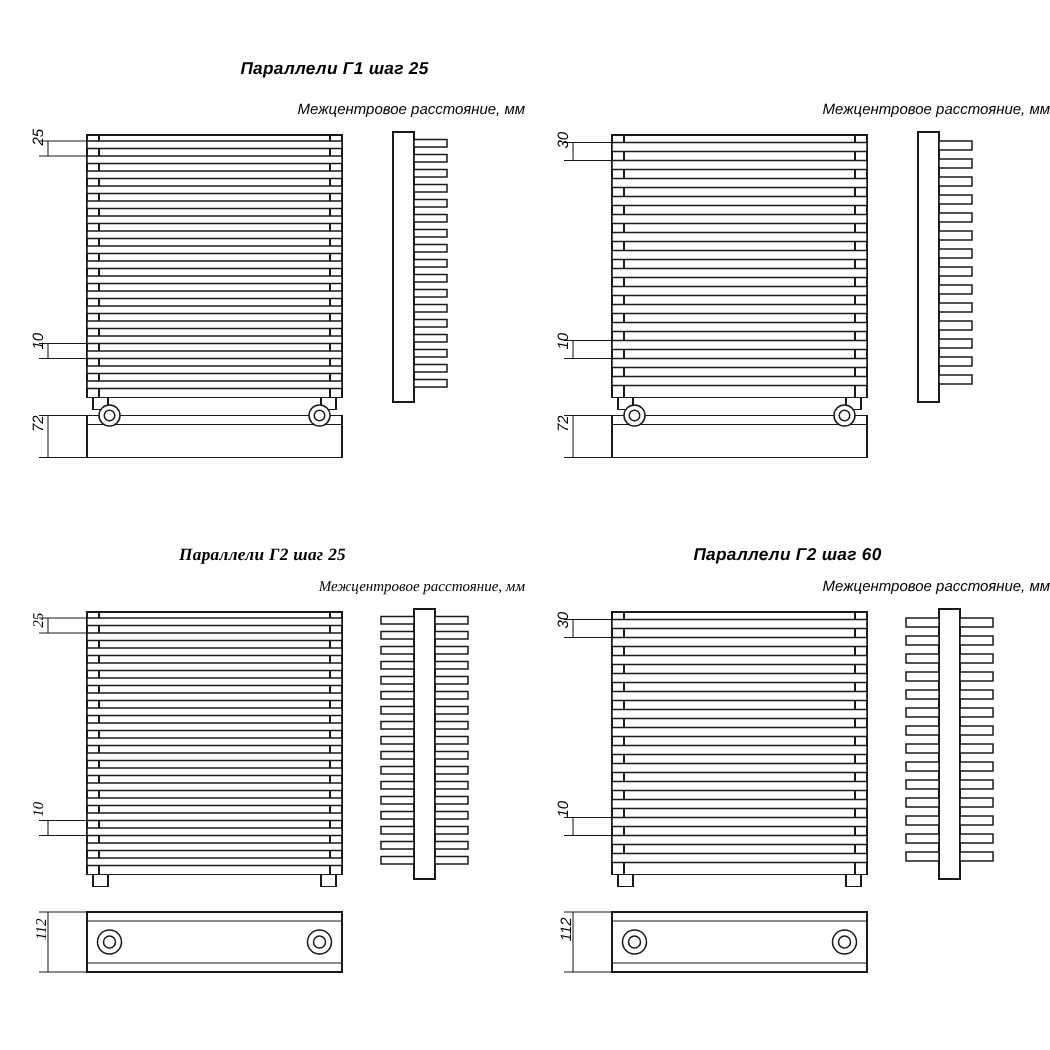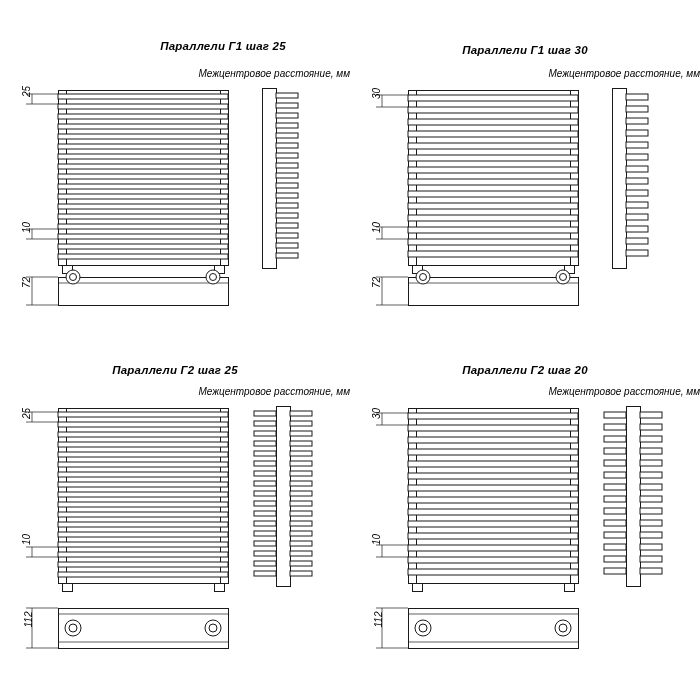--- a/index.html
+++ b/index.html
@@ -22,21 +22,21 @@
     width: 700px;
     height: 700px;
   }
   .panel {
     position: absolute;
     width: 350px;
     height: 350px;
   }
   .panel-tl { left: 0;   top: 0; }
   .panel-tr { left: 350px; top: 0; }
-  .panel-bl { left: 0;   top: 350px; }
+  .panel-bl { left: 0;   top: 350px; font-family: Liberation Serif, serif; }
   .panel-br { left: 350px; top: 350px; }
 
   .title {
     position: absolute;
     left: 0;
     width: 350px;
     text-align: center;
     font-size: 11.5px;
     font-style: italic;
     font-weight: bold;
@@ -165,21 +165,20 @@
         <line class="thin" x1="58" y1="283" x2="228" y2="283"></line>
         <circle class="circ" cx="73" cy="277" r="7"></circle>
         <circle class="circ" cx="73" cy="277" r="3.5"></circle>
         <circle class="circ" cx="213" cy="277" r="7"></circle>
         <circle class="circ" cx="213" cy="277" r="3.5"></circle>
       </g>
     </svg>
   </div>
 
   <div class="panel panel-tr">
-    <div class="title" style="top:44px;">Параллели Г1 шаг 30</div>
     <div class="subtitle" style="top:68px;">Межцентровое расстояние, мм</div>
 
     <div class="vlabel" style="left:14px; top:88px; width:24px;">30</div>
     <div class="vlabel" style="left:14px; top:222px; width:24px;">10</div>
     <div class="vlabel" style="left:14px; top:277px; width:24px;">72</div>
 
     <svg width="350" height="350" viewBox="0 0 350 350">
       <g>
         <rect class="ln" x="58" y="90" width="170" height="175"></rect>
         <line class="ln" x1="66" y1="90" x2="66" y2="265"></line>
@@ -333,21 +332,21 @@
         <line class="thin" x1="58" y1="292" x2="228" y2="292"></line>
         <circle class="circ" cx="73" cy="278" r="8"></circle>
         <circle class="circ" cx="73" cy="278" r="4"></circle>
         <circle class="circ" cx="213" cy="278" r="8"></circle>
         <circle class="circ" cx="213" cy="278" r="4"></circle>
       </g>
     </svg>
   </div>
 
   <div class="panel panel-br">
-    <div class="title" style="top:14px;">Параллели Г2 шаг 20</div>
+    <div class="title" style="top:14px;">Параллели Г2 шаг 60</div>
     <div class="subtitle" style="top:36px;">Межцентровое расстояние, мм</div>
 
     <div class="vlabel" style="left:14px; top:58px; width:24px;">30</div>
     <div class="vlabel" style="left:14px; top:184px; width:24px;">10</div>
     <div class="vlabel" style="left:12px; top:264px; width:32px;">112</div>
 
     <svg width="350" height="350" viewBox="0 0 350 350">
       <g>
         <rect class="ln" x="58" y="58" width="170" height="175"></rect>
         <line class="ln" x1="66" y1="58" x2="66" y2="233"></line>

